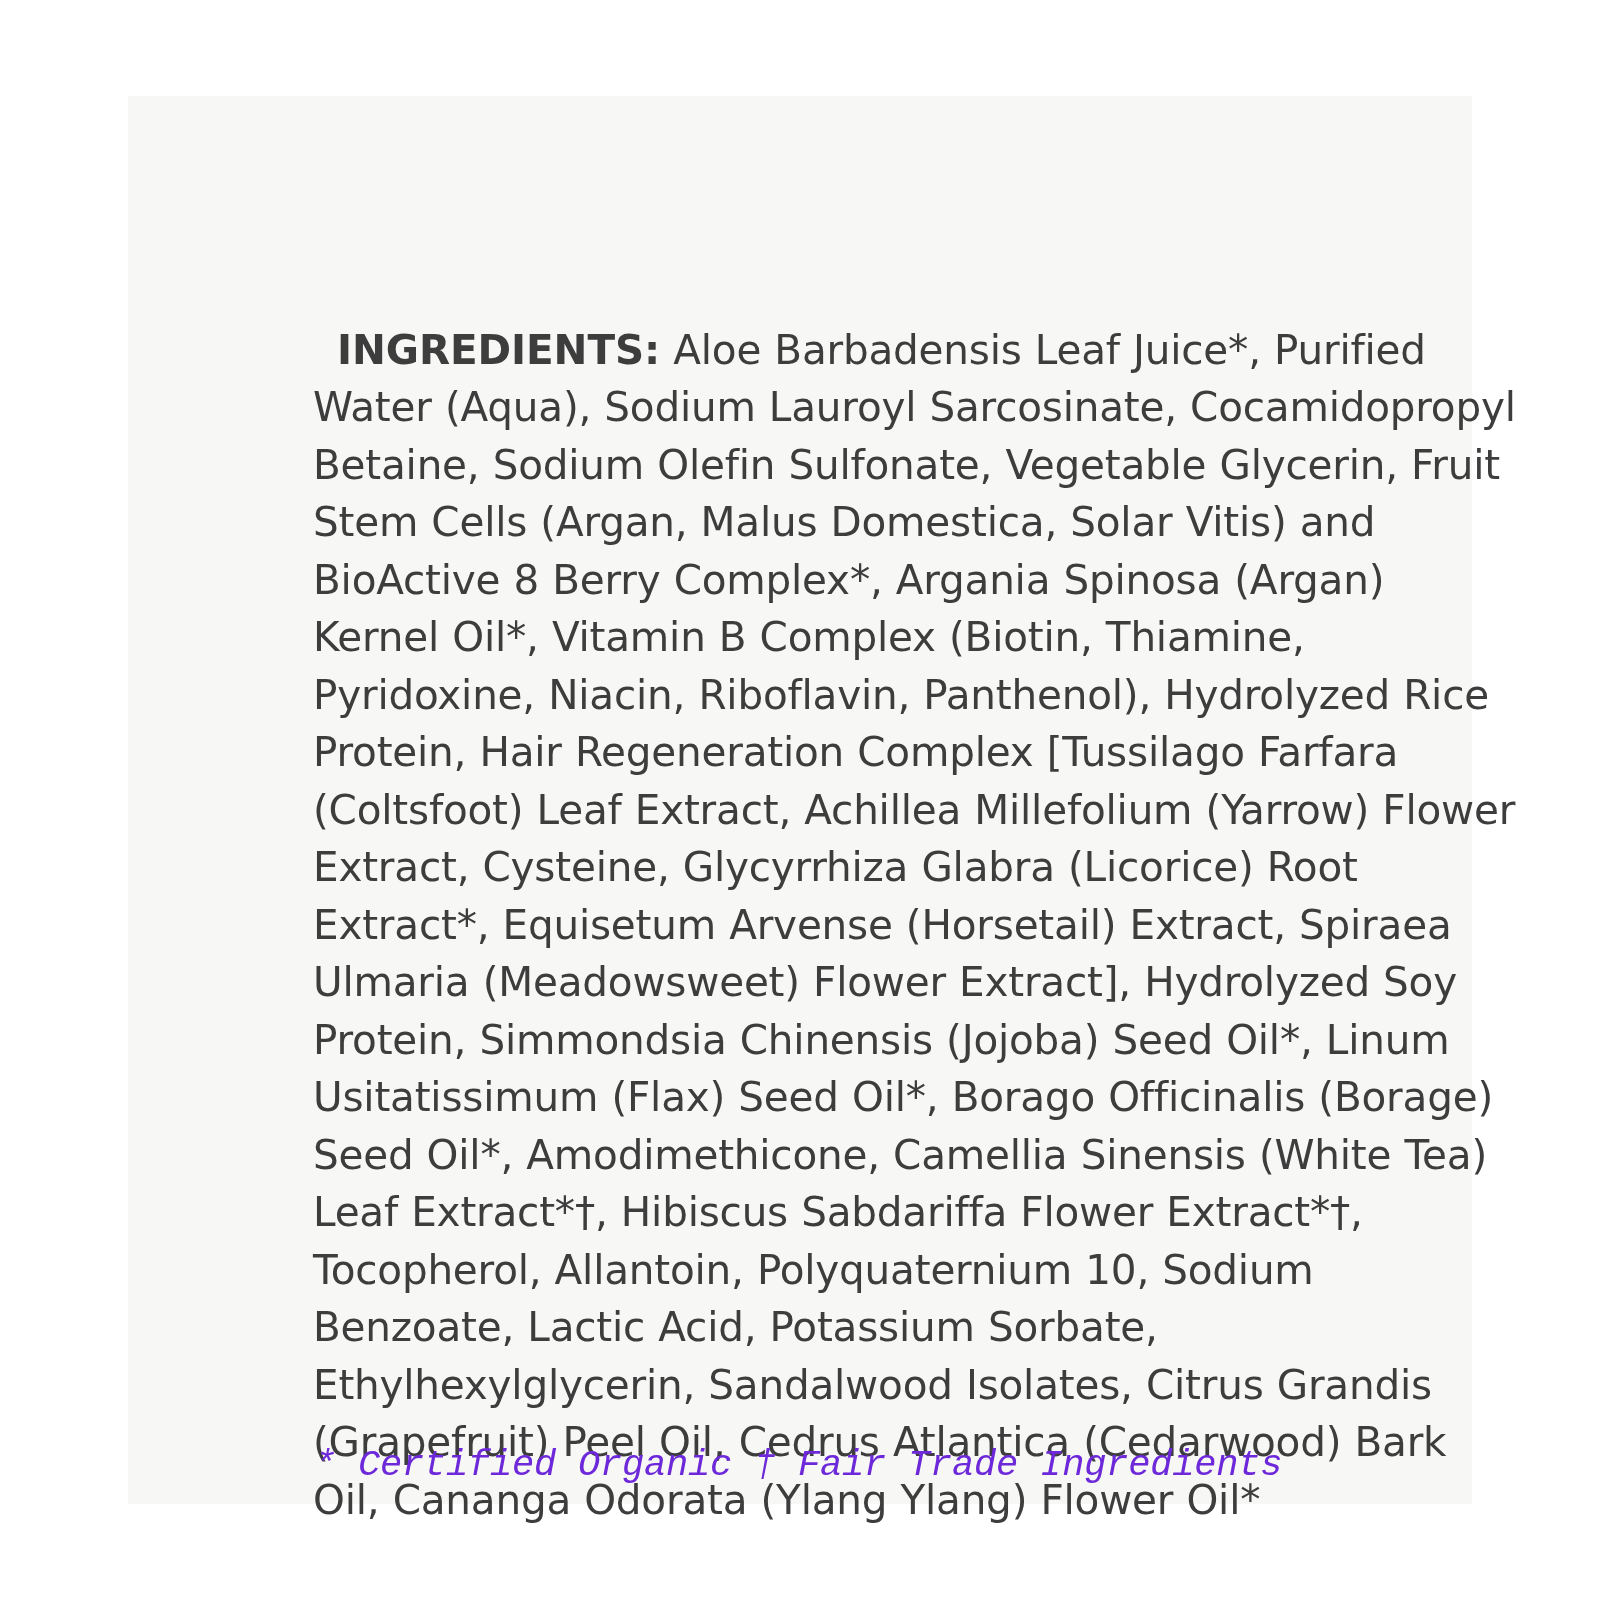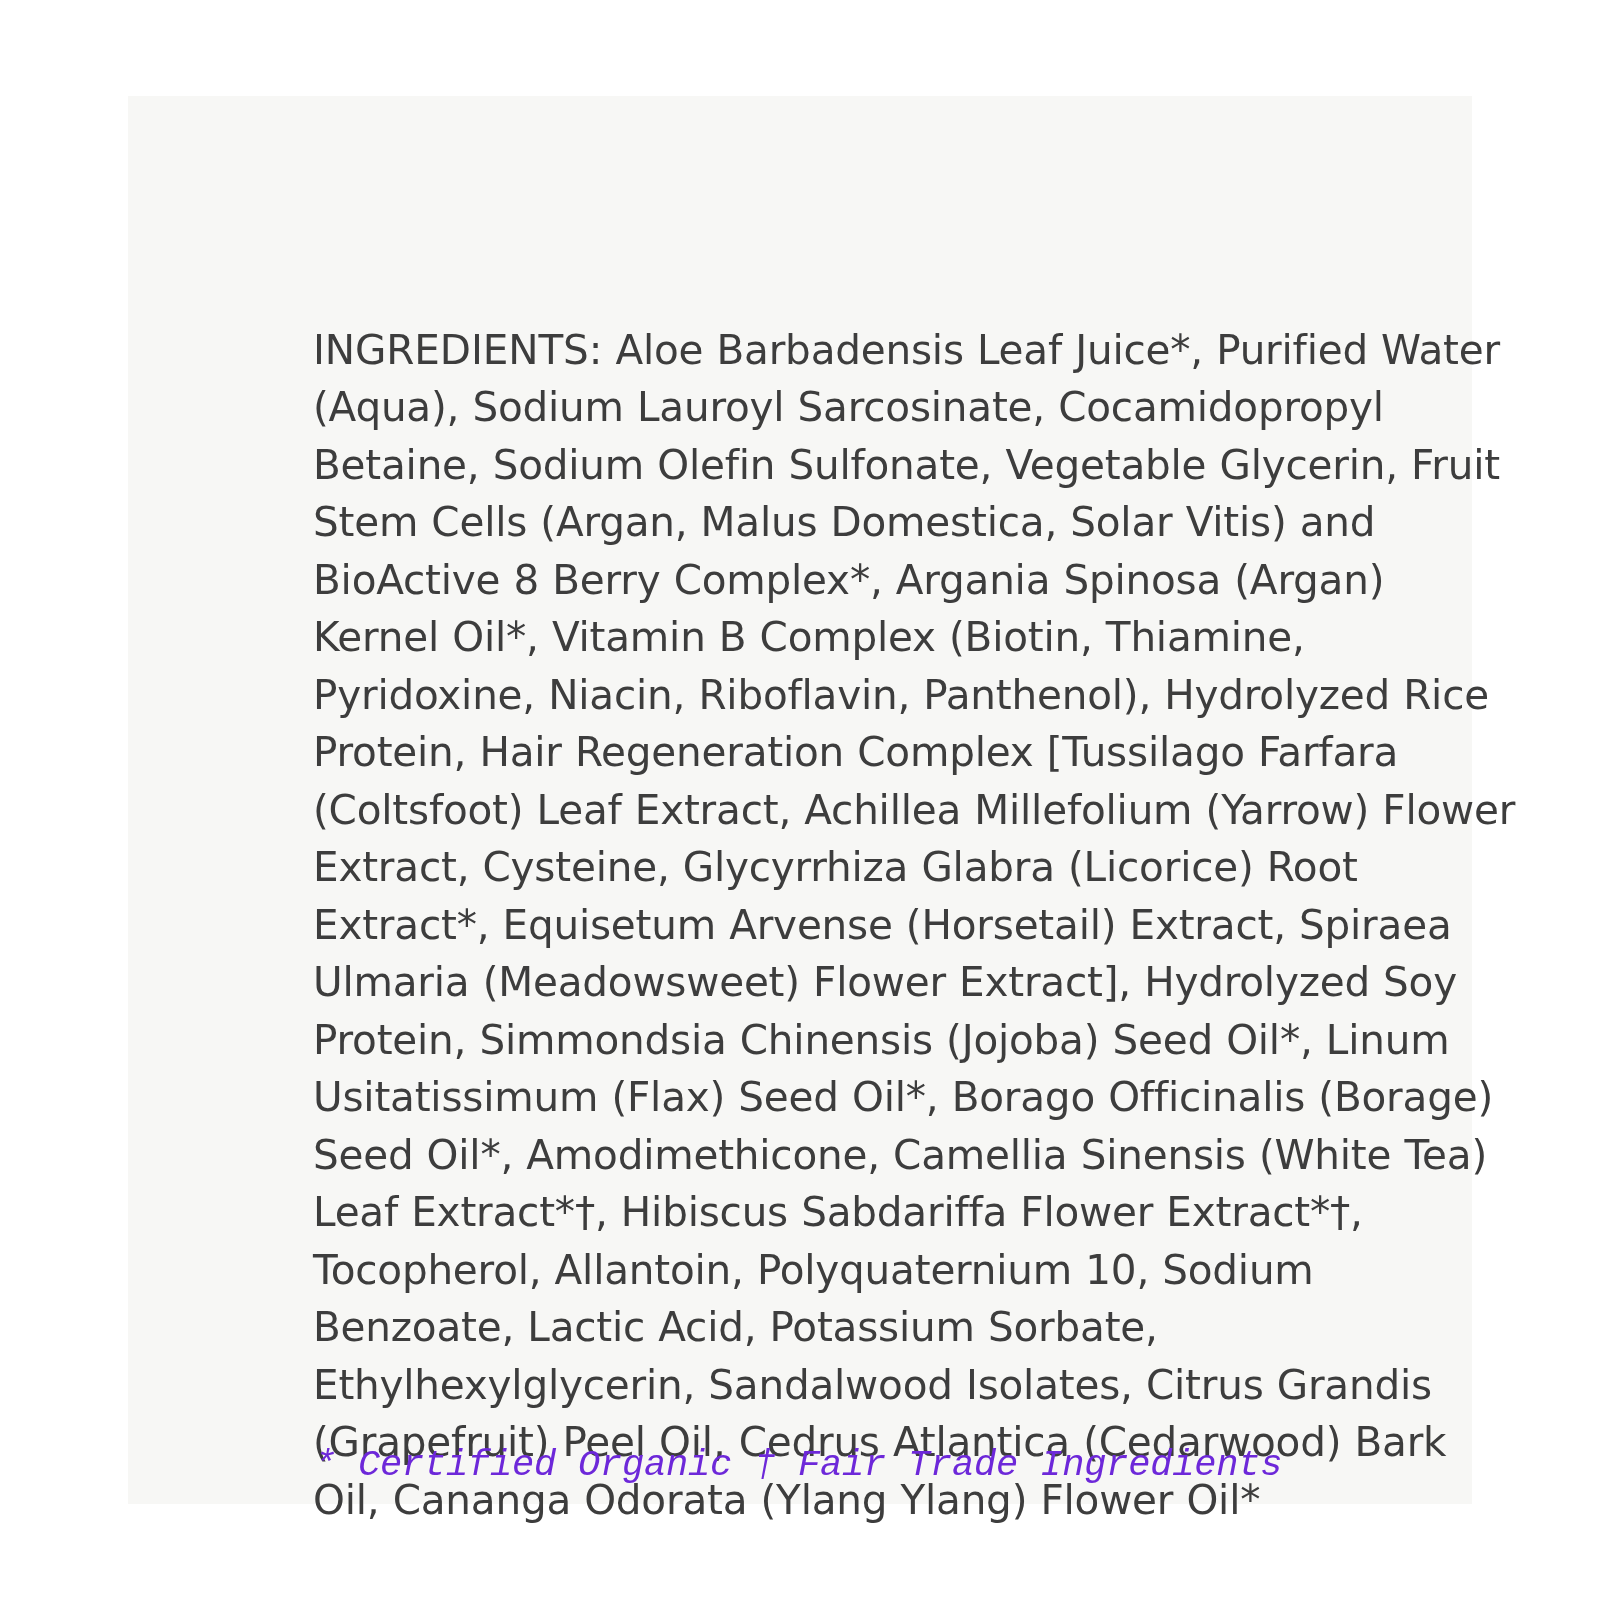--- a/index.html
+++ b/index.html
@@ -31,22 +31,23 @@
     font-family: "DejaVu Sans", sans-serif;
     font-size: 40.5px;
     line-height: 1.42;
     color: #3d3d3d;
     letter-spacing: -0.2px;
     font-weight: 400;
     text-align: left;
     word-spacing: 0.5px;
   }
   .ingredients-text .heading {
-    font-weight: 400;
+    font-weight: 700;
     letter-spacing: -0.1px;
+    margin-left: 24px;
   }
   .footnote {
     position: absolute;
     left: 186px;
     top: 1345px;
     width: 1100px;
     font-family: Liberation Mono, monospace;
     font-style: italic;
     font-size: 37px;
     line-height: 1.3;

